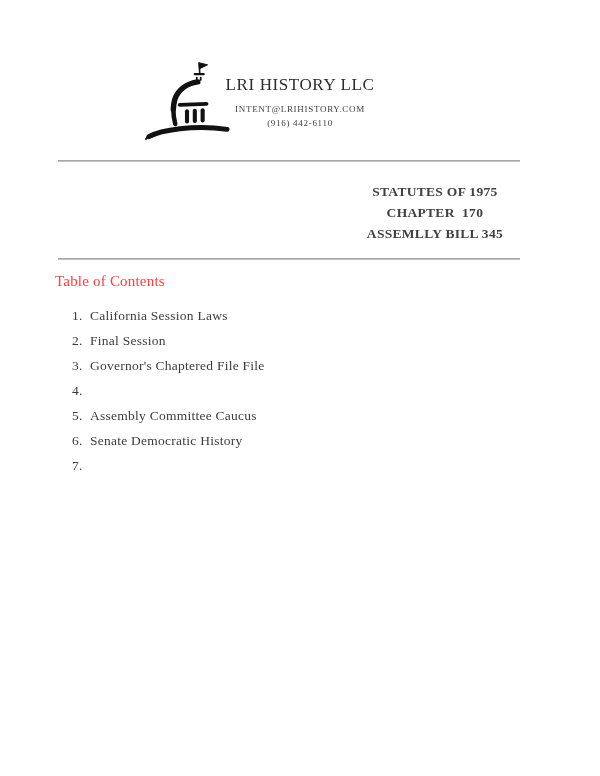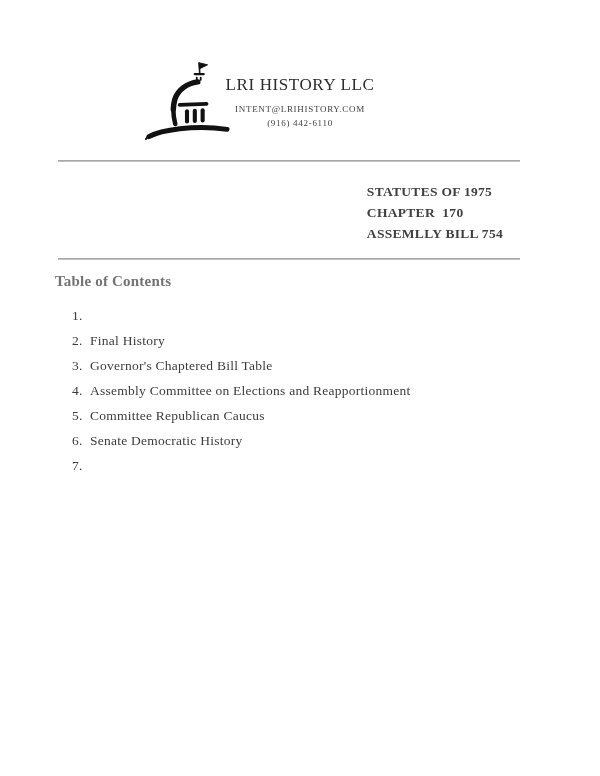--- a/index.html
+++ b/index.html
@@ -48,38 +48,38 @@
     height:2px;
     background:linear-gradient(#9a9a9a,#cfcfcf);
   }
   .rule-1{top:160px;}
   .rule-2{top:258px;}
   
   .ref-block{
     position:absolute;
     top:181px;
     right:97px;
-    text-align:left;
+    text-align:center;
   }
   .ref-line{
     font-weight:bold;
     font-size:13.5px;
     line-height:21px;
     letter-spacing:0.3px;
     color:#404040;
     white-space:pre;
   }
   
   .toc-heading{
     position:absolute;
     left:55px; top:273px;
-    font-weight:bold;
+    font-weight:normal;
     font-size:15px;
     letter-spacing:0.2px;
-    color:#737373;
+    color:#ef4444;
   }
   .toc-list{
     position:absolute;
     left:72px; top:303px;
     width:480px;
   }
   .toc-item{
     height:25px;
     line-height:25px;
     font-size:13.5px;
@@ -131,46 +131,46 @@
     <div class="company-name">LRI HISTORY LLC</div>
     <div class="contact-line">INTENT@LRIHISTORY.COM</div>
     <div class="contact-line">(916) 442-6110</div>
   </div>
 
   <div class="rule rule-1"></div>
 
   <div class="ref-block">
     <div class="ref-line">STATUTES OF 1975</div>
     <div class="ref-line">CHAPTER  170</div>
-    <div class="ref-line">ASSEMLLY BILL 754</div>
+    <div class="ref-line">ASSEMLLY BILL 345</div>
   </div>
 
   <div class="rule rule-2"></div>
 
   <div class="toc-heading">Table of Contents</div>
 
   <div class="toc-list">
     <div class="toc-item">
       <span class="toc-num">1.</span>
+      <span class="toc-label">California Session Laws</span>
     </div>
     <div class="toc-item">
       <span class="toc-num">2.</span>
-      <span class="toc-label">Final History</span>
+      <span class="toc-label">Final Session</span>
     </div>
     <div class="toc-item">
       <span class="toc-num">3.</span>
-      <span class="toc-label">Governor's Chaptered Bill Table</span>
+      <span class="toc-label">Governor's Chaptered File File</span>
     </div>
     <div class="toc-item">
       <span class="toc-num">4.</span>
-      <span class="toc-label">Assembly Committee on Elections and Reapportionment</span>
     </div>
     <div class="toc-item">
       <span class="toc-num">5.</span>
-      <span class="toc-label">Committee Republican Caucus</span>
+      <span class="toc-label">Assembly Committee Caucus</span>
     </div>
     <div class="toc-item">
       <span class="toc-num">6.</span>
       <span class="toc-label">Senate Democratic History</span>
     </div>
     <div class="toc-item">
       <span class="toc-num">7.</span>
     </div>
   </div>
 

